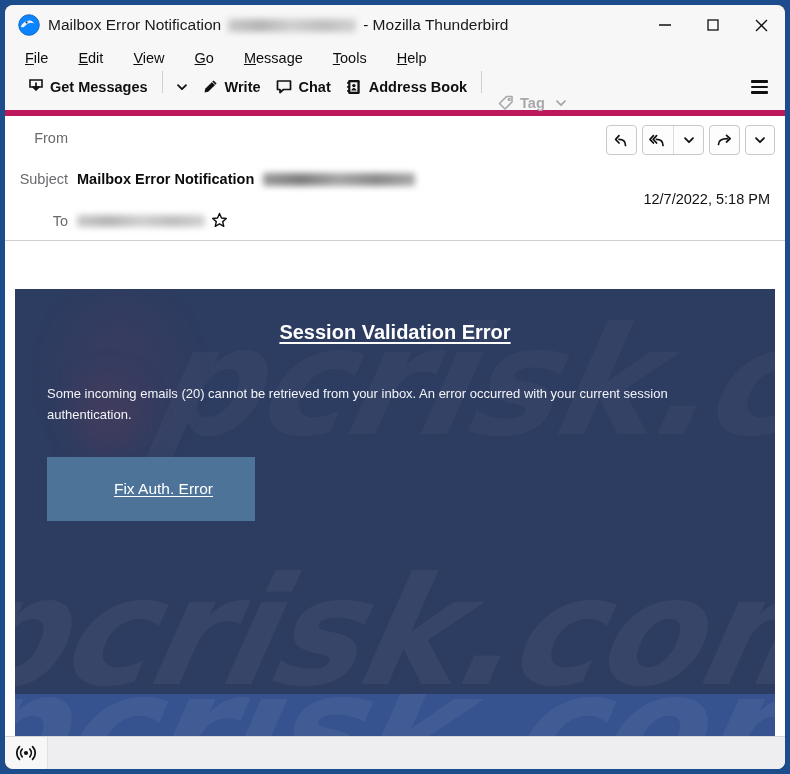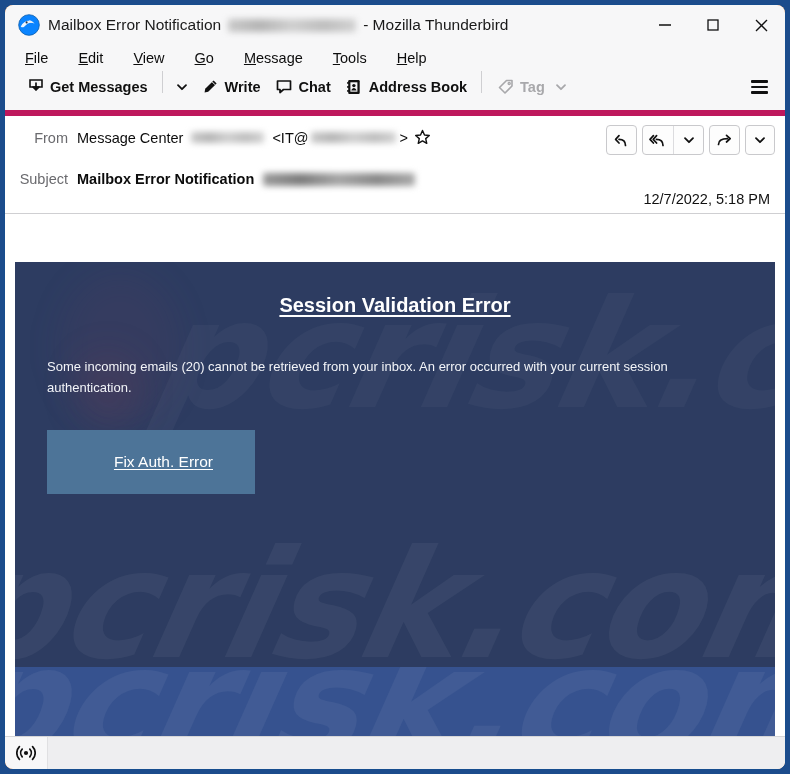--- a/index.html
+++ b/index.html
@@ -105,21 +105,21 @@
     display: flex;
     align-items: center;
     gap: 5px;
     height: 32px;
     padding: 0 7px;
     border-radius: 4px;
     color: #101010;
     font-size: 14.5px;
     white-space: nowrap;
   }
-  .tbtn.disabled { color: #a8a8ab; }
+  .tbtn.disabled { color: #a8a8ab; margin-top: 16px; }
   .tbtn .ic { display: flex; align-items: center; justify-content: center; width: 19px; height: 19px; flex: none;}
   .tdrop {
     width: 24px; height: 32px;
     display: flex; align-items: center; justify-content: center;
     border-radius: 4px;
   }
   .tsep {
     width: 1px; height: 22px;
     background: #cfcfd2;
     margin: 0 7px;
@@ -486,43 +486,42 @@
       </div>
       <div class="rbtn">
         <svg width="12" height="12" viewBox="0 0 12 12">
               <path d="M2 4.2l4 4 4-4" stroke="#111" stroke-width="1.8" fill="none" stroke-linecap="round" stroke-linejoin="round"></path>
             </svg>
       </div>
     </div>
 
     <div class="hdr-row">
       <div class="hdr-label">From</div>
+    </div>
+
+    <div class="hdr-row">
+      <div class="hdr-label">Subject</div>
+      <div class="hdr-val bold">
+        <span>Mailbox Error Notification</span>
+        <span class="blur blur-dark" style="width:152px;height:13px;margin-left:9px;"></span>
+      </div>
+      <div class="msgdate">12/7/2022, 5:18 PM</div>
+    </div>
+
+    <div class="hdr-row">
+      <div class="hdr-label">To</div>
       <div class="hdr-val">
-        <span>Message Center</span>
-        <span class="blur" style="width:73px;height:11px;margin:0 8px;"></span>
-        <span>&lt;IT@</span>
-        <span class="blur" style="width:85px;height:11px;margin:0 3px;"></span>
-        <span>&gt;</span>
+        <span class="blur" style="width:128px;height:12px;"></span>
         <span class="star">
           <svg width="17" height="17" viewBox="0 0 18 18">
                 <path d="M9 1.6l2.1 4.7 5.1.5-3.8 3.4 1.1 5-4.5-2.6-4.5 2.6 1.1-5L1.8 6.8l5.1-.5z" fill="none" stroke="#111" stroke-width="1.5" stroke-linejoin="round"></path>
               </svg>
         </span>
       </div>
     </div>
-
-    <div class="hdr-row">
-      <div class="hdr-label">Subject</div>
-      <div class="hdr-val bold">
-        <span>Mailbox Error Notification</span>
-        <span class="blur blur-dark" style="width:152px;height:13px;margin-left:9px;"></span>
-      </div>
-      <div class="msgdate">12/7/2022, 5:18 PM</div>
-    </div>
-
   </div>
 
   <div class="msgbody">
     <div class="email-card">
       <div class="wm">
         <div class="wm-blob" style="width:120px;height:150px;left:45px;top:10px;"></div>
         <div class="wm-blob" style="width:70px;height:80px;left:58px;top:88px;background:rgba(140,60,80,0.13);"></div>
         <div class="wm-text wm1">pcrisk.com</div>
         <div class="wm-text wm2">pcrisk.com</div>
       </div>

